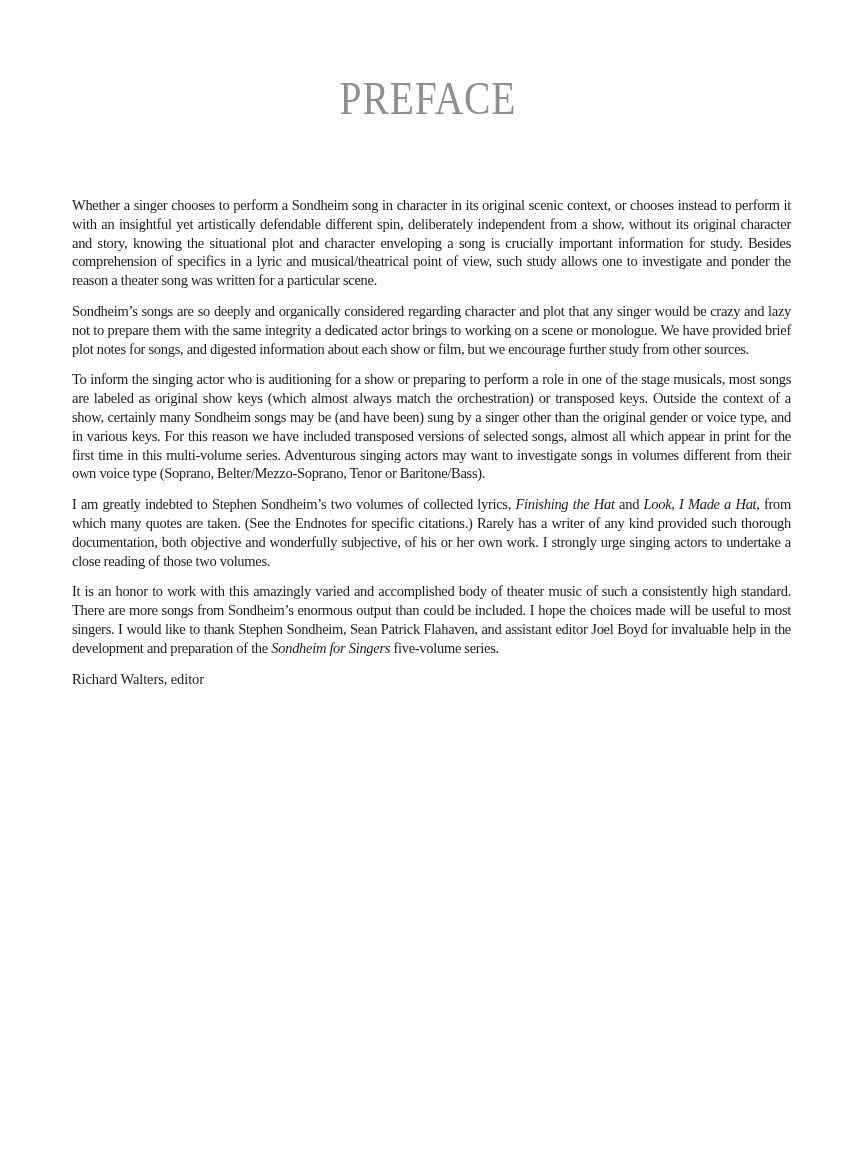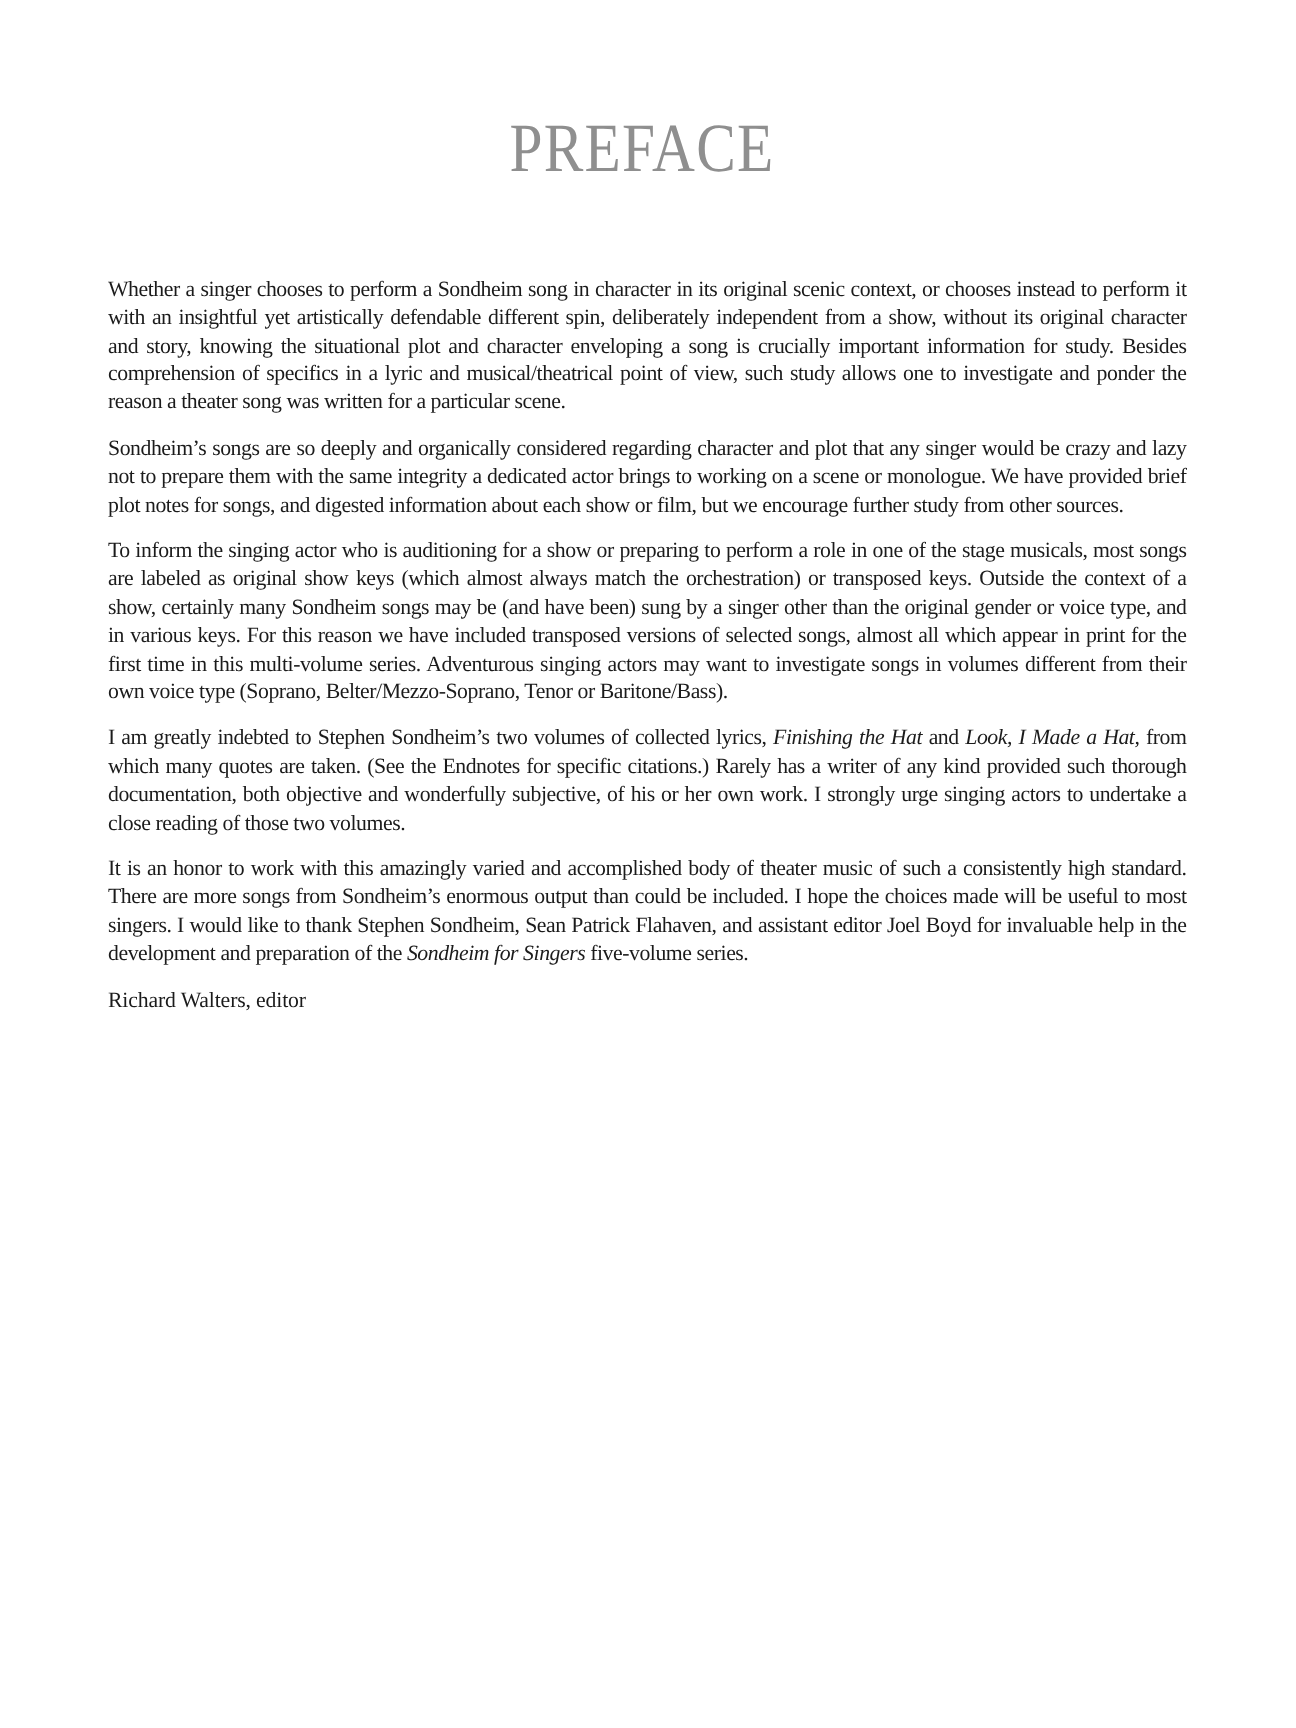--- a/index.html
+++ b/index.html
@@ -26,21 +26,21 @@
     font-weight: 400;
     font-size: 46px;
     line-height: 1.1;
     letter-spacing: 1px;
     color: #8f8f8f;
     transform: scaleX(0.86);
     transform-origin: 50% 50%;
   }
   .content {
     position: absolute;
-    top: 184px;
+    top: 196px;
     left: 72px;
     width: 719px;
     font-size: 14.5px;
     line-height: 18.8px;
     letter-spacing: -0.3px;
     color: #1b1b1b;
   }
   .content p {
     margin: 0 0 12px 0;
     text-align: justify;

